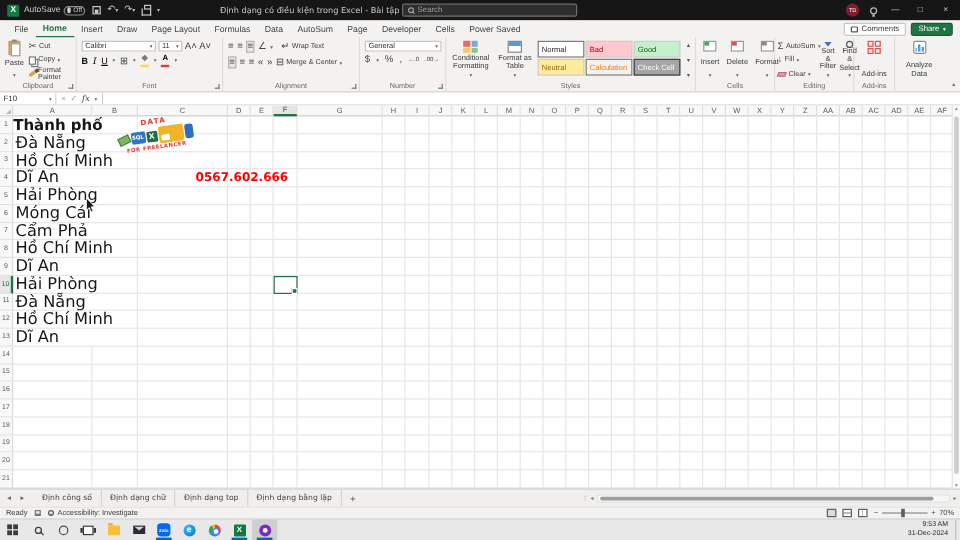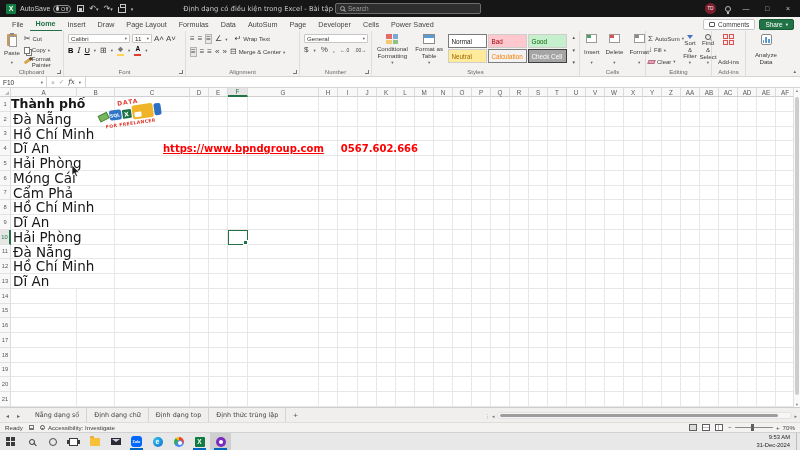--- a/index.html
+++ b/index.html
@@ -1277,44 +1277,43 @@
         <span class="l-money"></span>
         <span class="l-sql">SQL</span>
         <span class="l-x">X</span>
         <span class="l-card"></span>
         <span class="l-person"></span>
       </div>
       <div class="logo-free">FOR FREELANCER</div>
     </div>
 
     <div class="linkline">
-      <span class="weblink">https://www.bpndgroup.com</span>
       <span>0567.602.666</span>
     </div>
 
     <svg class="cursor" width="9" height="13" viewBox="0 0 9 13">
       <path d="M1 0 L1 10.2 L3.4 8 L5 11.6 L6.6 10.9 L5 7.4 L8 7.2 Z" fill="#1a1a1a" stroke="#fff" stroke-width="0.7"></path>
     </svg>
 
     <div class="vscroll">
       <span>▲</span>
       <div class="vthumb"></div>
       <span style="margin-top:auto">▼</span>
     </div>
   </div>
 
   <div class="tabbar">
     <div class="tnav">
       <span>◂</span>
       <span>▸</span>
     </div>
-    <div class="stab">Nẵng dạng số</div>
+    <div class="stab">Định công số</div>
     <div class="stab">Định dạng chữ</div>
     <div class="stab">Định dạng top</div>
-    <div class="stab">Định thức trùng lặp</div>
+    <div class="stab">Định dạng bằng lặp</div>
     <div class="addsheet">+</div>
     <div class="hscroll">
       <span>⋮</span>
       <span>◂</span>
       <div class="htrack">
           <div class="hthumb"></div>
         </div>
       <span>▸</span>
     </div>
   </div>

